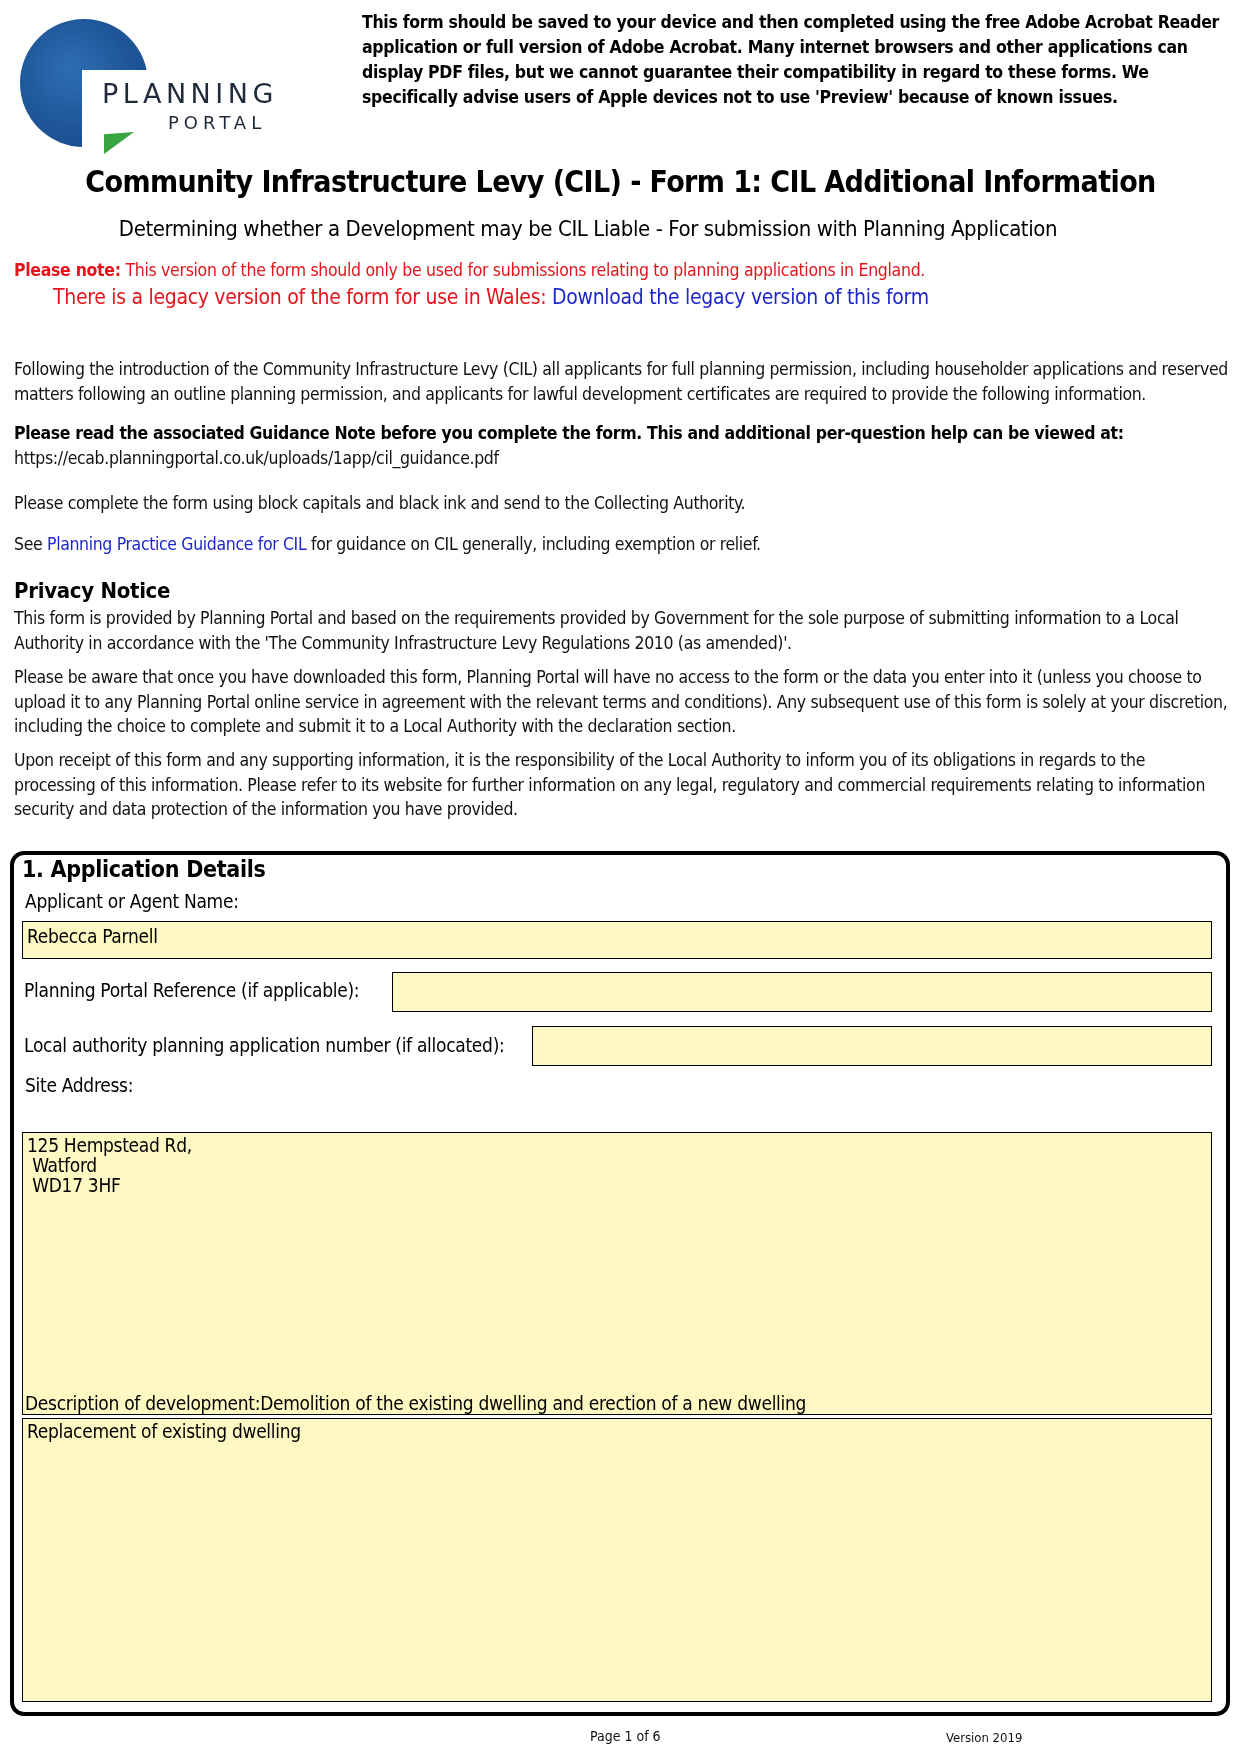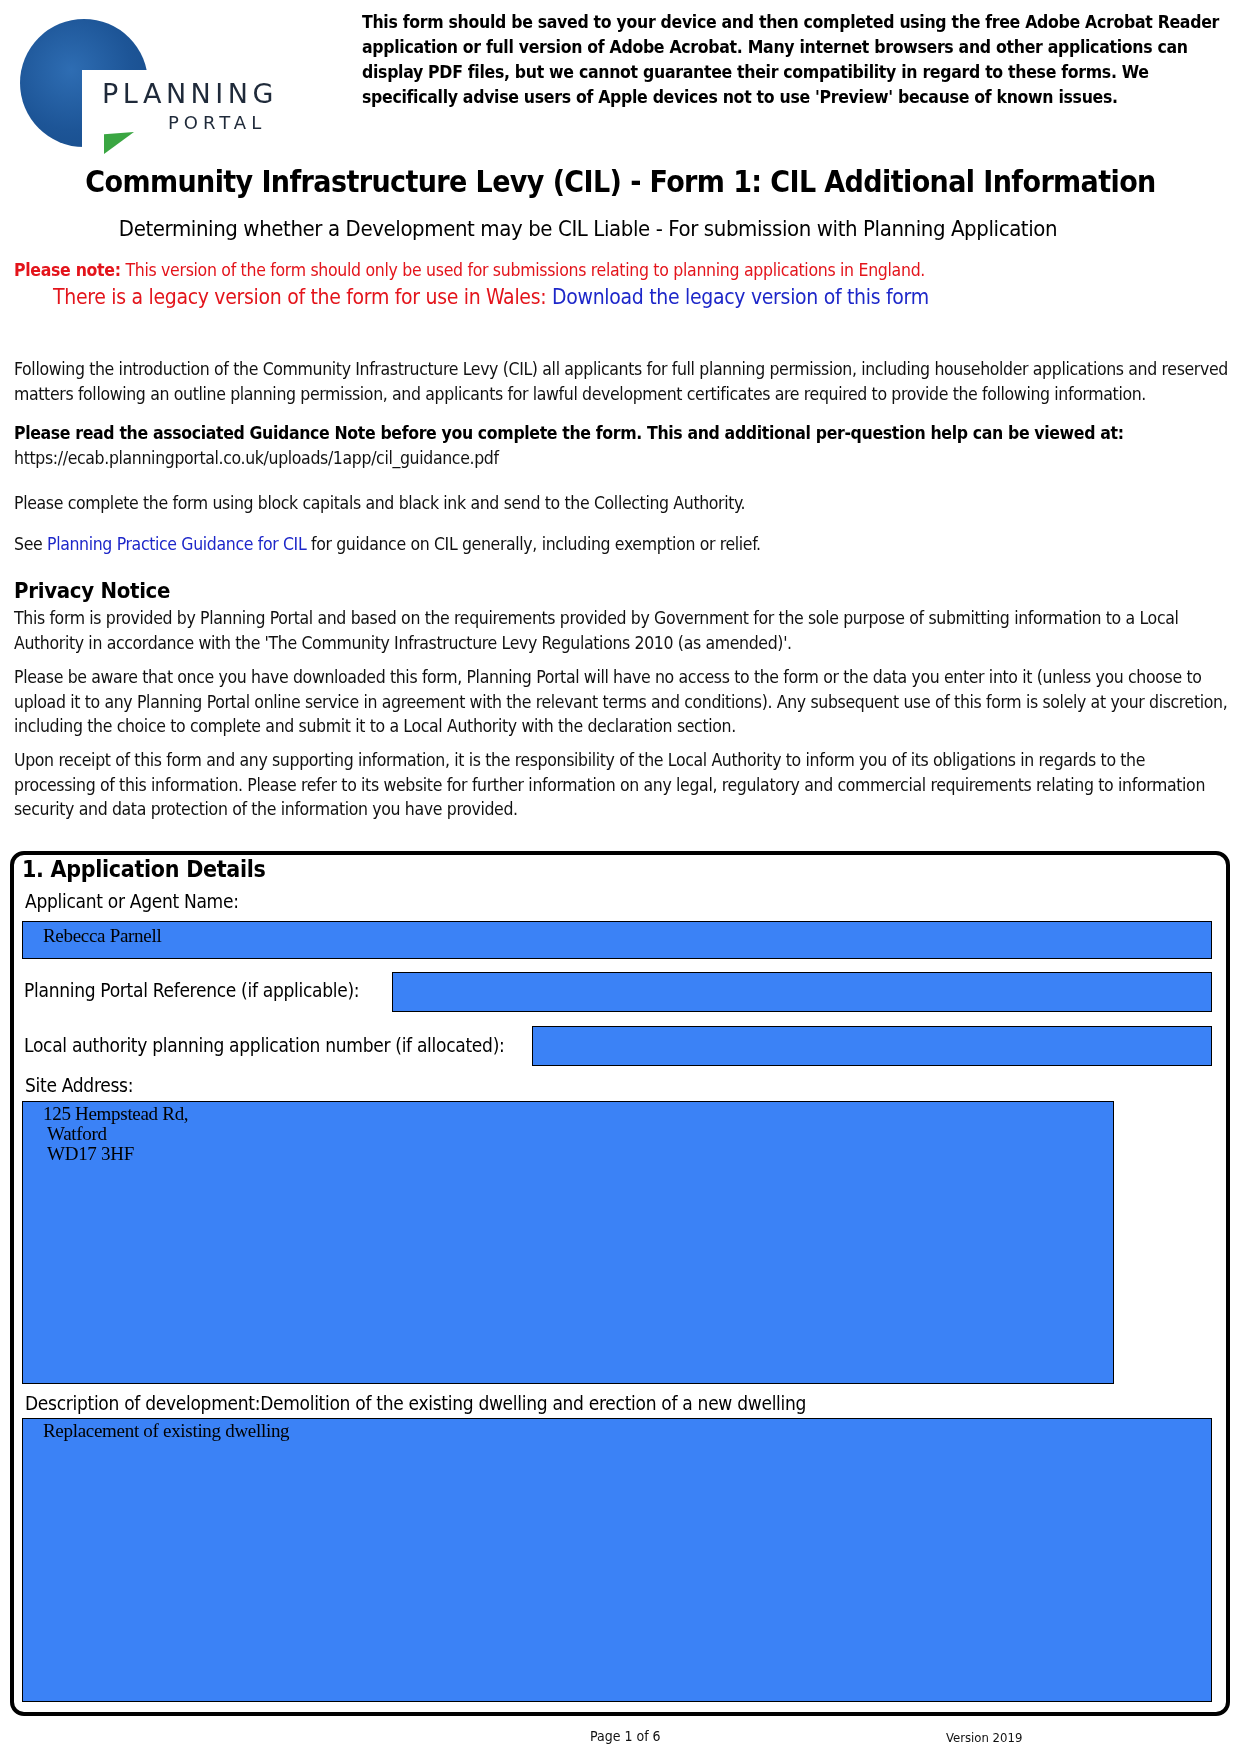--- a/index.html
+++ b/index.html
@@ -64,22 +64,22 @@
   
   .section {
     left: 10px; top: 851px; width: 1220px; height: 865px;
     border: 4px solid #000; border-radius: 14px;
   }
   .sec-title {
     left: 22px; top: 856px; font-size: 23px; font-weight: bold; color: #000; letter-spacing: -0.3px;
   }
   .lbl { font-size: 19px; color: #000; letter-spacing: -0.3px; }
   .field {
-    border: 1.5px solid #000; background: #3b82f6; font-size: 19px; color: #000;
-    padding: 2px 20px; letter-spacing: -0.3px; line-height: 20px; font-family: Liberation Serif, serif;
+    border: 1.5px solid #000; background: #fef9c3; font-size: 19px; color: #000;
+    padding: 2px 4px; letter-spacing: -0.3px; line-height: 20px;
   }
   .footer-page { left: 590px; top: 1728px; font-size: 14px; color: #111; }
   .footer-version { left: 946px; top: 1730px; font-size: 13px; color: #111; }
   .multiline { white-space: pre; }
 </style>
 </head>
 <body>
 
 <div class="abs logo">
   <div class="logo-circle"></div>
@@ -114,21 +114,21 @@
 <div class="abs lbl" style="left:25px; top:890px;">Applicant or Agent Name:</div>
 <div class="abs field" style="left:22px; top:921px; width:1190px; height:38px; padding-top:4px;">Rebecca Parnell</div>
 
 <div class="abs lbl" style="left:24px; top:979px;">Planning Portal Reference (if applicable):</div>
 <div class="abs field" style="left:392px; top:972px; width:820px; height:40px;"></div>
 
 <div class="abs lbl" style="left:24px; top:1034px;">Local authority planning application number (if allocated):</div>
 <div class="abs field" style="left:532px; top:1026px; width:680px; height:40px;"></div>
 
 <div class="abs lbl" style="left:25px; top:1074px;">Site Address:</div>
-<div class="abs field multiline" style="left:22px; top:1101px; width:1092px; height:283px;">125 Hempstead Rd,
+<div class="abs field multiline" style="left:22px; top:1132px; width:1190px; height:283px;">125 Hempstead Rd,
  Watford
  WD17 3HF</div>
 
 <div class="abs lbl" style="left:25px; top:1392px;"><span>Description of development:</span><span>Demolition of the existing dwelling and erection of a new dwelling</span></div>
 <div class="abs field" style="left:22px; top:1418px; width:1190px; height:284px;">Replacement of existing dwelling</div>
 
 <div class="abs footer-page">Page 1 of 6</div>
 <div class="abs footer-version">Version 2019</div>
 
 </body></html>

